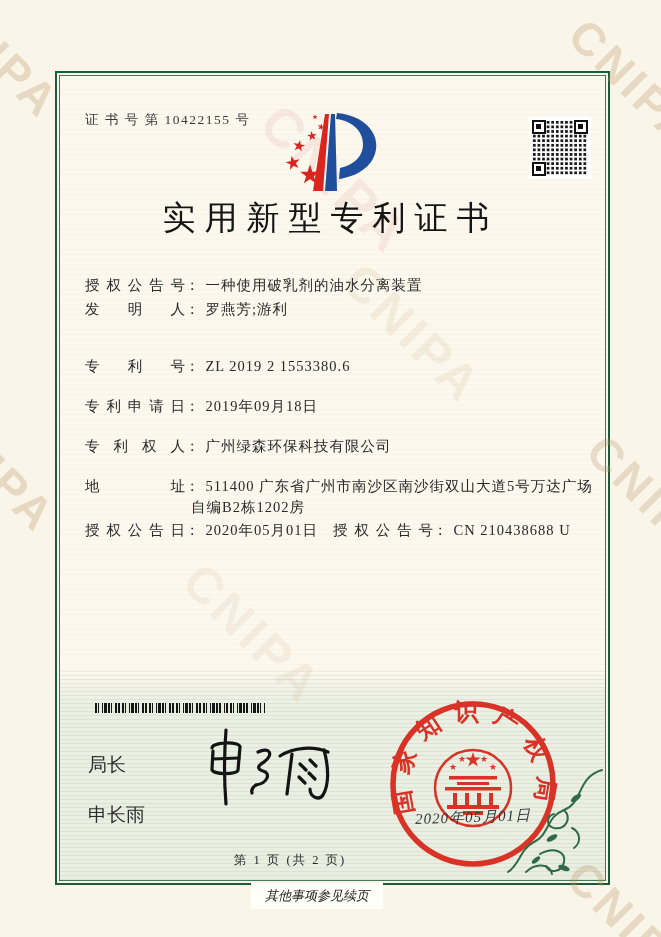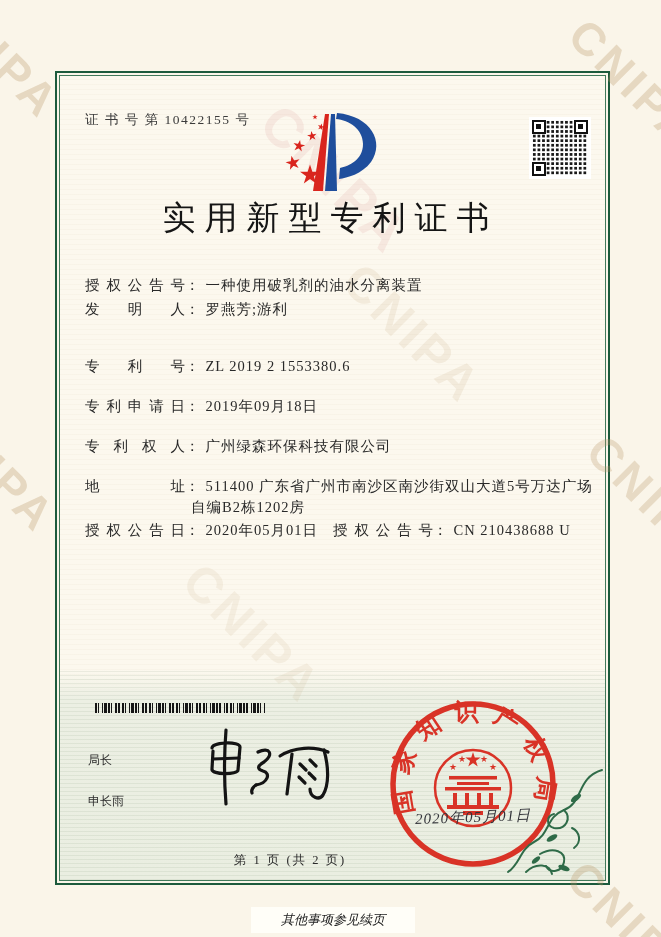--- a/index.html
+++ b/index.html
@@ -57,32 +57,32 @@
   .paragraphs{position:absolute;left:85px;top:546px;width:494px;font-size:14px;
       font-style:italic;line-height:22.5px;text-align:justify;color:#1f1f1f;}
   .paragraphs p{margin:0;text-indent:2em;}
 
   .barcode{position:absolute;left:95px;top:703px;width:170px;height:10px;
       background:repeating-linear-gradient(90deg,
         #161616 0 2px,transparent 2px 3px,#161616 3px 4px,transparent 4px 7px,
         #161616 7px 8.5px,transparent 8.5px 9.5px,#161616 9.5px 12px,transparent 12px 13.5px);}
 
   .chief{position:absolute;left:88px;top:752px;font-family:"Liberation Sans","DejaVu Sans",sans-serif;
-      font-size:12px;color:#2c2c2c;font-weight:500;}
+      font-size:19px;color:#2c2c2c;font-weight:500;}
   .chief .name{margin-top:24px;}
   .signature{position:absolute;left:196px;top:726px;width:152px;height:84px;}
 
   .seal{position:absolute;left:387px;top:698px;width:172px;height:172px;opacity:.94;}
   .seal-date{position:absolute;left:400px;top:808px;width:146px;text-align:center;
       font-size:15px;font-style:italic;color:#33343a;transform:rotate(-2deg);letter-spacing:1px;}
 
   .page-no{position:absolute;left:0;top:852px;width:580px;text-align:center;
       font-size:12.5px;color:#2a2a2a;letter-spacing:2px;}
-  .note{position:absolute;left:251px;top:883px;width:164px;height:26px;background:#fffef8;
-      text-align:center;font-size:13px;font-style:italic;line-height:26px;color:#222;margin-top:24px;}
+  .note{position:absolute;left:251px;top:883px;width:132px;height:26px;background:#fffef8;
+      text-align:center;font-size:13px;font-style:italic;line-height:26px;color:#222;}
 
   .flourish{position:absolute;left:506px;top:768px;width:100px;height:112px;z-index:3;}
 </style>
 </head>
 <body>
 
 <div class="page">
 
   <div class="frame">
     <div class="frame-inner">

